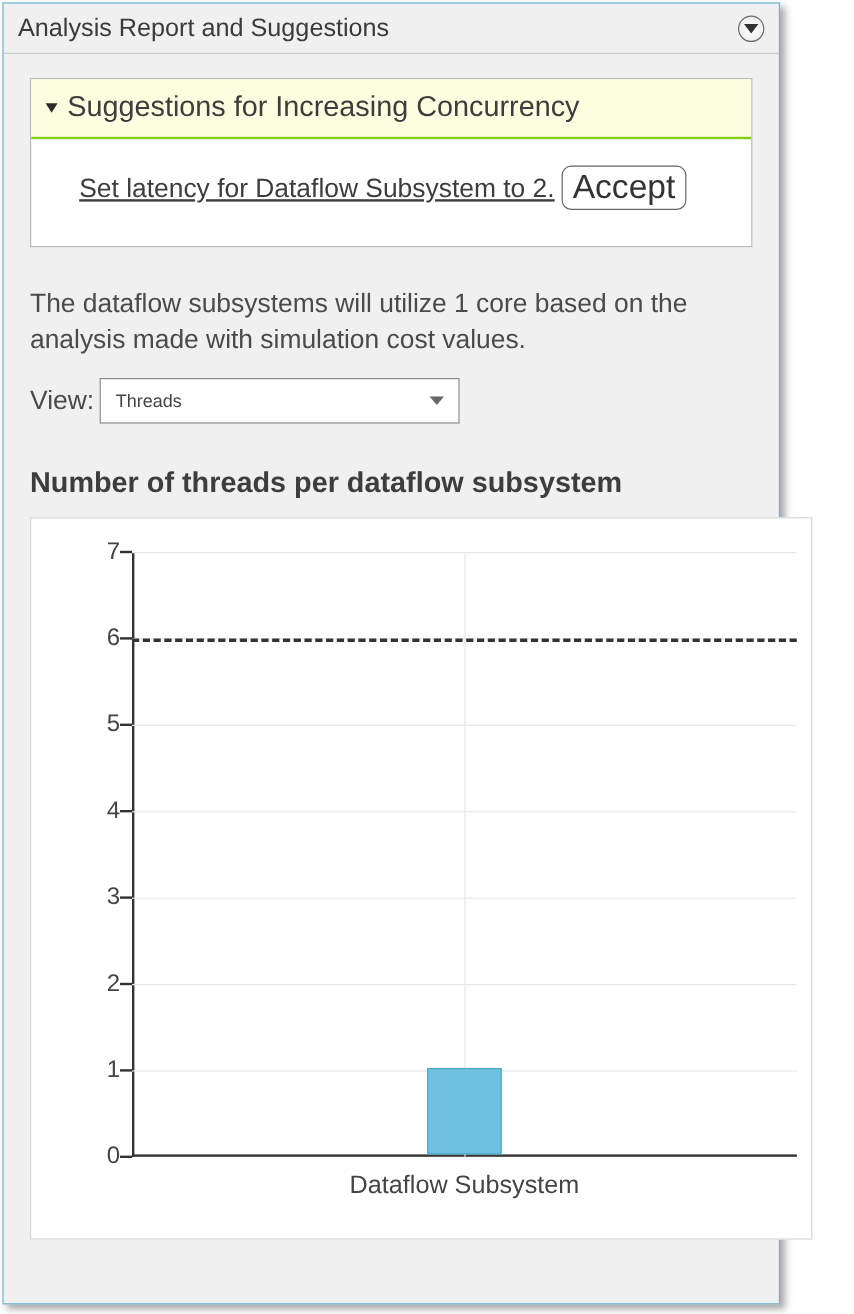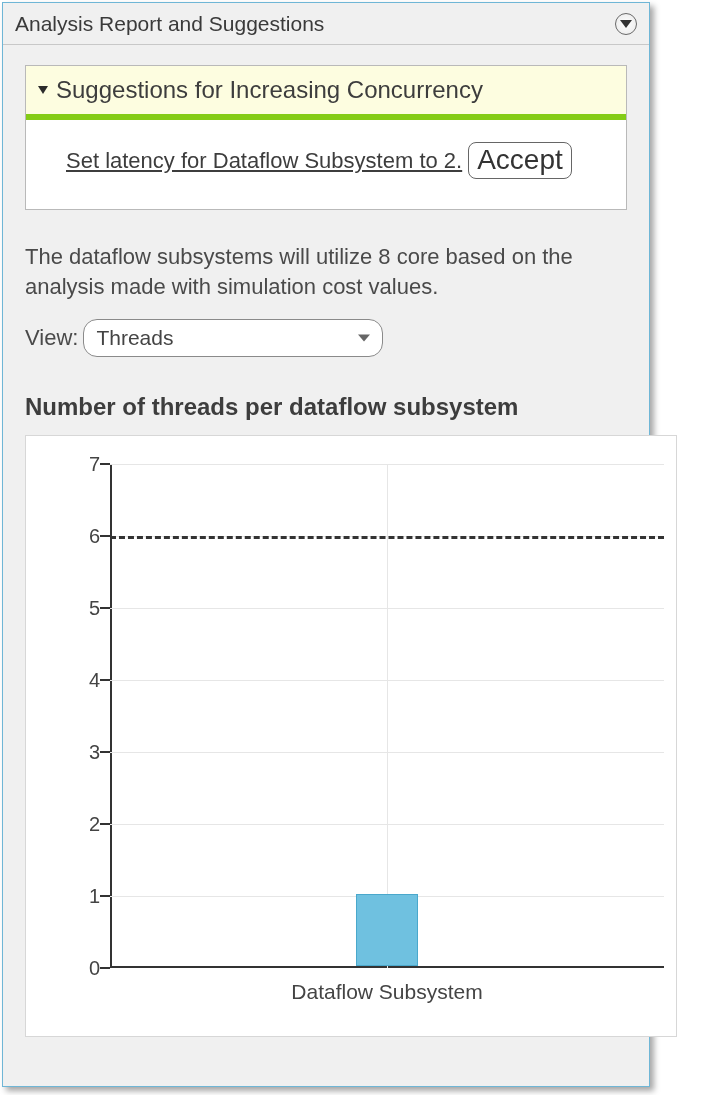--- a/index.html
+++ b/index.html
@@ -41,21 +41,21 @@
   }
   .dropdown-circle svg { display:block; }
   .panel-body { padding: 20px 22px 0 22px; }
 
   .suggestion-box {
     border: 1px solid #b9b9b9;
     background: #fff;
   }
   .suggestion-header {
     background: #fdfde0;
-    border-bottom: 6px solid #84cc16;
+    border-bottom: 2px solid #84cc16;
     padding: 10px 12px;
     display: flex; align-items: center; gap: 8px;
   }
   .disclosure {
     width: 0; height: 0;
     border-left: 5px solid transparent;
     border-right: 5px solid transparent;
     border-top: 8px solid #2b2b2b;
   }
   .suggestion-title { font-size: 24px; color: #3d3d3d; }
@@ -83,25 +83,25 @@
 
   .view-row {
     margin-top: 18px;
     display: flex; align-items: center; gap: 5px;
   }
   .view-label { font-size: 22px; color: #4a4a4a; }
   .select {
     position: relative;
     width: 300px; height: 38px;
     border: 1px solid #8a8a8a;
-    border-radius: 14px;
+    border-radius: 0;
     background: #fff;
     display: flex; align-items: center;
     padding: 0 38px 0 12px;
-    font-size: 21px; color: #444;
+    font-size: 15px; color: #444;
     cursor: pointer;
   }
   .select .caret {
     position: absolute; right: 12px; top: 50%; transform: translateY(-50%);
     width: 0; height: 0;
     border-left: 6px solid transparent;
     border-right: 6px solid transparent;
     border-top: 7px solid #666;
   }
 
@@ -194,21 +194,21 @@
       <div class="suggestion-header">
         <span class="disclosure"></span>
         <span class="suggestion-title">Suggestions for Increasing Concurrency</span>
       </div>
       <div class="suggestion-body">
         <span class="suggestion-text">Set latency for Dataflow Subsystem to 2.</span>
         <button class="accept-btn">Accept</button>
       </div>
     </div>
 
-    <div class="description">The dataflow subsystems will utilize 8 core based on the analysis made with simulation cost values.</div>
+    <div class="description">The dataflow subsystems will utilize 1 core based on the analysis made with simulation cost values.</div>
 
     <div class="view-row">
       <span class="view-label">View:</span>
       <div class="select">
         <span>Threads</span>
         <span class="caret"></span>
       </div>
     </div>
 
     <div class="chart-title">Number of threads per dataflow subsystem</div>

